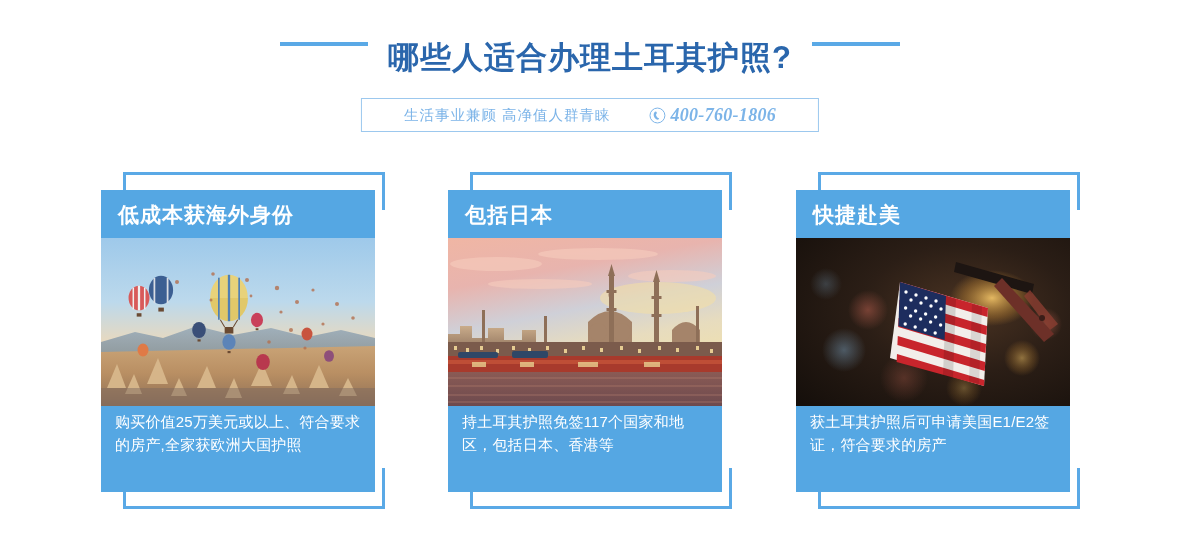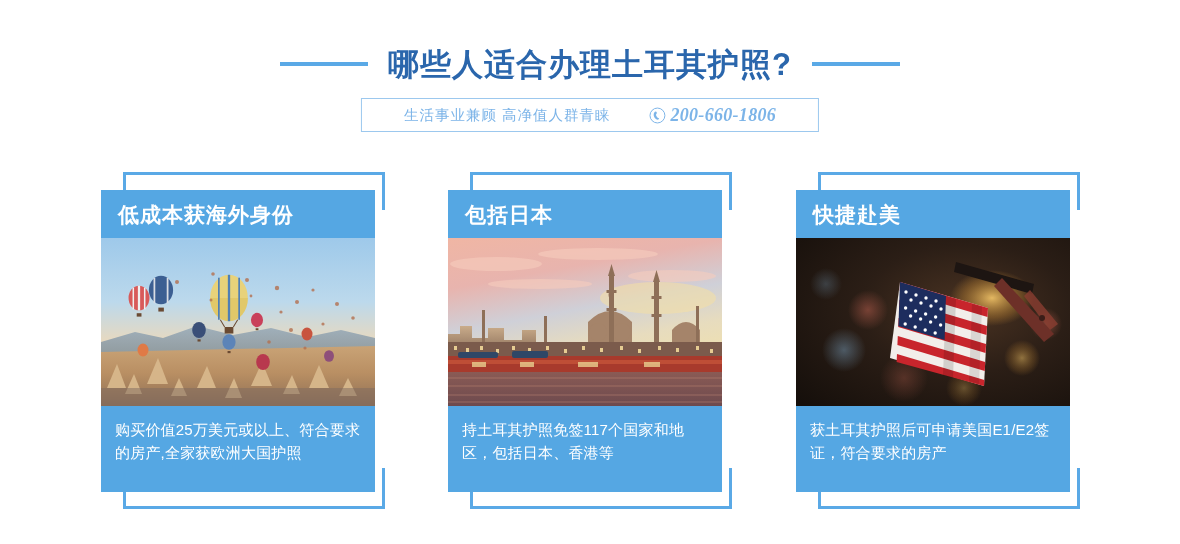--- a/index.html
+++ b/index.html
@@ -9,21 +9,21 @@
     font-family: "Liberation Sans", "DejaVu Sans", sans-serif;
     overflow: hidden;
   }
   .page { position: relative; width: 1180px; height: 544px; background:#fff; }
 
   
   .header { position:absolute; left:0; top:0; width:1180px; height:150px; }
 
   .title-row {
     position:absolute; left:0; top:42px; width:1180px; height:44px;
-    display:flex; align-items:center; justify-content:center; gap:20px;
+    display:flex; align-items:flex-start; justify-content:center; gap:20px;
   }
   .rule { width:88px; height:4px; background:#5aa9e6; flex:0 0 auto; }
   .page-title {
     font-size:31px; font-weight:bold; color:#2a66ac;
     letter-spacing:1px; white-space:nowrap; line-height:1;
     font-family:"Liberation Sans","DejaVu Sans",sans-serif;
   }
 
   .subtitle-box {
     position:absolute; left:50%; transform:translateX(-50%); top:98px;
@@ -73,21 +73,21 @@
   }
   .card-head-text {
     font-size:21px; font-weight:bold; color:#ffffff; letter-spacing:1px;
     line-height:1; white-space:nowrap;
   }
   .card-photo {
     position:relative; width:274px; height:168px; overflow:hidden; display:block;
   }
   .card-photo svg { display:block; width:274px; height:168px; }
   .card-caption {
-    padding:12px 14px 0 14px;
+    padding:4px 14px 0 14px;
     font-size:15px; line-height:1.55; color:#ffffff; letter-spacing:0.2px;
   }
 </style>
 </head>
 <body>
 
 <div class="page">
 
   <div class="header">
 
@@ -98,21 +98,21 @@
     </div>
 
     <div class="subtitle-box">
       <span class="subtitle-text">生活事业兼顾   高净值人群青睐</span>
       <span class="sub-gap"></span>
       <span class="phone-wrap">
         <svg class="phone-icon" viewBox="0 0 24 24">
           <circle cx="12" cy="12" r="10.5" fill="none" stroke="#7cb4e8" stroke-width="1.4"></circle>
           <path d="M9.6 6.3c1.1 0 1.5 1.1 1.5 2.1 0 1.1-1.1 1.5-1.1 2.7 0 1.5 1.1 3.1 2.3 3.9 1 .7 2 .4 2 1.4 0 .9-1 1.5-2 1.5-2.6 0-5.6-3.4-5.6-6.9 0-2.6 1.4-4.7 2.9-4.7z" fill="#7cb4e8"></path>
         </svg>
-        <span class="phone-num">200-660-1806</span>
+        <span class="phone-num">400-760-1806</span>
       </span>
     </div>
   </div>
 
   <div class="cards">
 
     <div class="card card-1">
       <div class="frame"></div>
       <div class="frame-gap-left"></div>
       <div class="frame-gap-right"></div>

